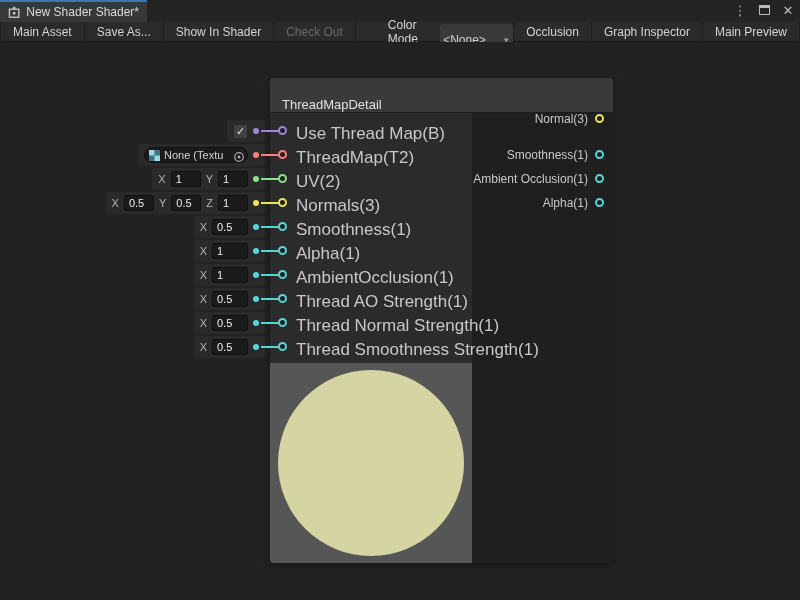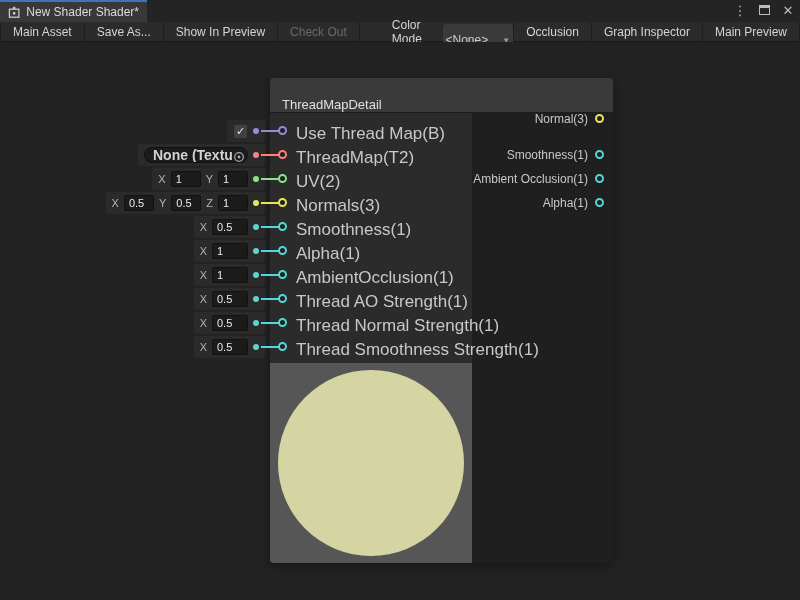--- a/index.html
+++ b/index.html
@@ -60,21 +60,21 @@
   
   .axis-label { color:#B4B4B4; font-size:11px; }
   .vec-field { height:16px; background:#1B1B1B; border:1px solid #111; border-radius:2px; color:#ECECEC;
                font-size:11px; padding:0 4px; width:30px; outline:none; }
   .vec-field.single { width:36px; }
   .checkbox { width:15px; height:15px; background:#414141; border:1px solid #292929; border-radius:2px;
               display:flex; align-items:center; justify-content:center; cursor:default; }
   .tex-field { position:relative; width:104px; height:16px; background:#1B1B1B; border:1px solid #111;
                border-radius:8px; display:flex; align-items:center; gap:4px; padding:0 16px 0 4px;
                overflow:hidden; cursor:default; }
-  .tex-label { color:#D2D2D2; font-size:14px; white-space:nowrap;font-weight:bold; }
+  .tex-label { color:#D2D2D2; font-size:11px; white-space:nowrap; }
   .obj-picker { position:absolute; right:2px; top:1px; }
 </style>
 </head>
 <body>
 
 <div class="window">
 
   <div class="titlebar">
     <div class="tab">
       <svg width="13" height="13" viewBox="0 0 13 13">
@@ -88,21 +88,21 @@
       <span class="win-btn">⋮</span>
       <span class="win-btn"><span class="maximize-box"></span></span>
       <span class="win-btn">✕</span>
     </div>
   </div>
 
   <div class="toolbar">
     <span id="tb-left" style="display:flex;">
         <button class="tb-btn">Main Asset</button>
         <button class="tb-btn">Save As...</button>
-        <button class="tb-btn">Show In Preview</button>
+        <button class="tb-btn">Show In Shader</button>
         <button class="tb-btn disabled">Check Out</button>
       </span>
     <span class="tb-spacer" style="flex:0 0 32px;"></span>
     <span class="color-mode-label">Color Mode</span>
     <div class="dropdown">
       <span>&lt;None&gt;</span>
       <span class="dd-arrow">▼</span>
     </div>
     <span class="tb-spacer"></span>
     <span id="tb-right" class="tb-right-group">

